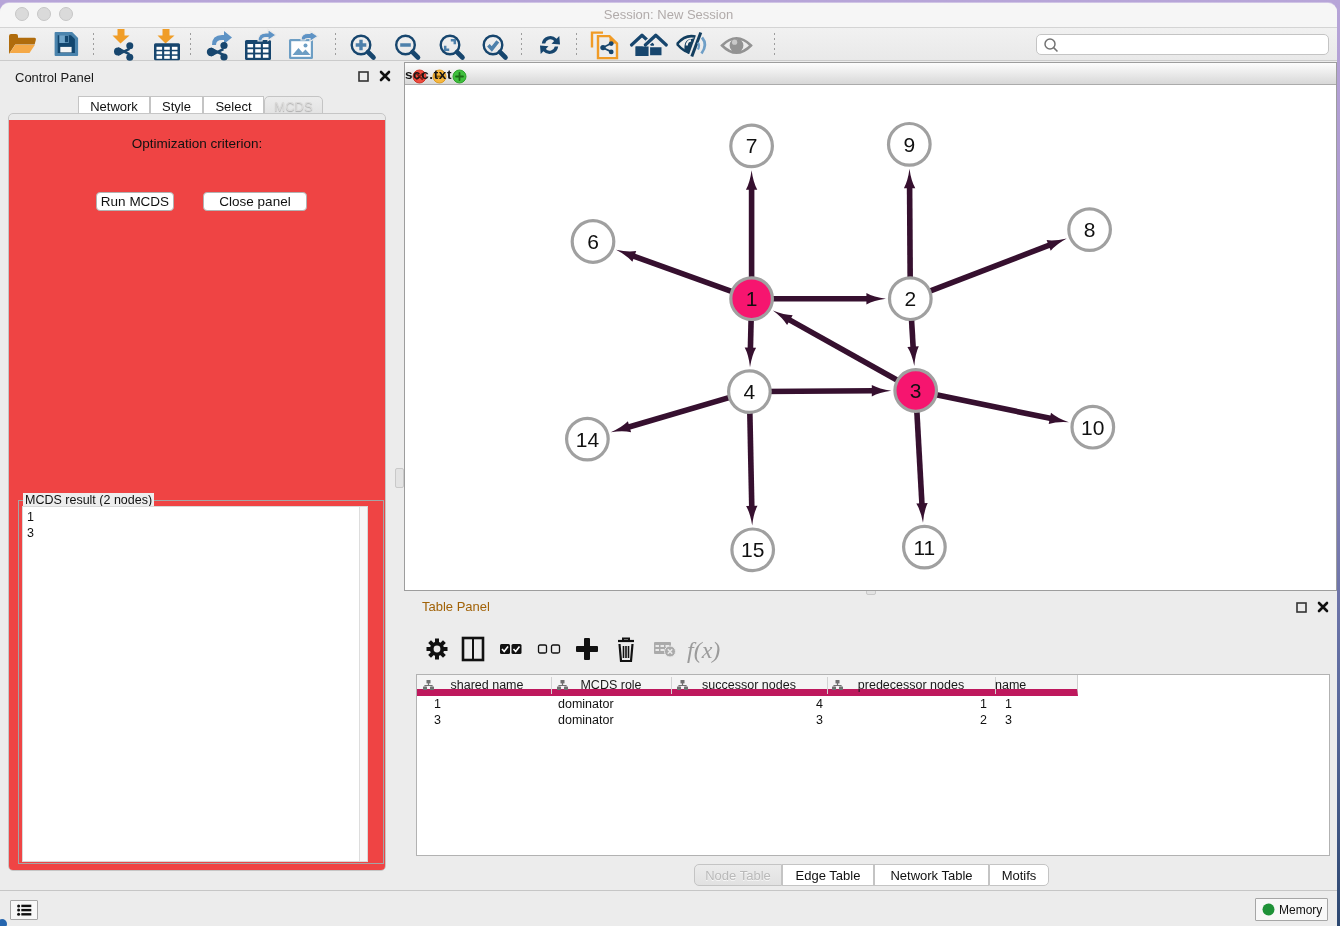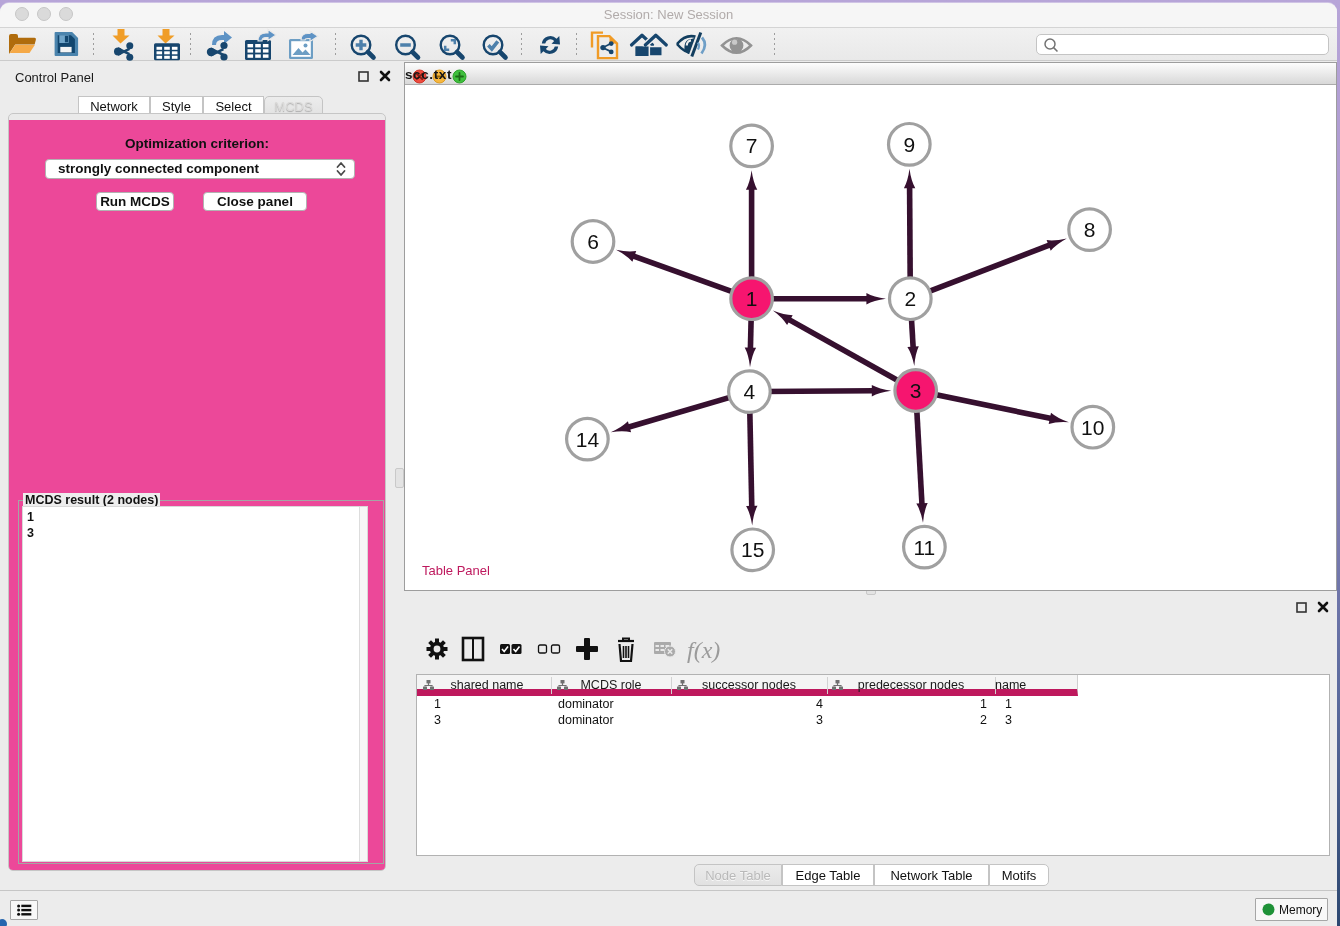--- a/index.html
+++ b/index.html
@@ -12,38 +12,38 @@
   #title-text { position:absolute; top:4px; left:0; width:100%; text-align:center; font-size:13px; color:#b1abaa; }
   
   #toolbar { position:absolute; left:0; top:25px; width:100%; height:33px; background:linear-gradient(180deg,#f1f1f1,#e9e9e9); border-bottom:1px solid #cbcbcb; }
   .tsep { position:absolute; top:5px; height:24px; width:1px; background-image:linear-gradient(#9d9d9d 33%, rgba(0,0,0,0) 0%); background-size:1px 5px; }
   #searchbox { position:absolute; left:1036px; top:6px; width:293px; height:21px; background:#fff; border:1px solid #c4c4c4; border-radius:5px; }
   
   #cp-title { position:absolute; left:15px; top:67px; font-size:13px; color:#1a1a1a; }
   .tab { position:absolute; top:93px; height:21px; background:#fff; border:1px solid #c4c4c4; font-size:13px; color:#111; text-align:center; line-height:20px; }
   .tabsel { background:linear-gradient(180deg,#ececec,#e2e2e2); color:#dbdad9; text-shadow:0 1px 1px #aaa; border-radius:5px 5px 0 0; }
   #cp-panel { position:absolute; left:8px; top:110px; width:378px; height:758px; background:#eaeaea; border:1px solid #c6c6c6; border-radius:5px; }
-  #cp-inner { position:absolute; left:0px; top:6px; width:376px; height:750px; background:#ec4899; border-radius:0 0 4px 4px;font-weight:bold;}
+  #cp-inner { position:absolute; left:0px; top:6px; width:376px; height:750px; background:#ef4444; border-radius:0 0 4px 4px;}
   #opt-label { position:absolute; left:0; top:16px; width:100%; text-align:center; font-size:13.5px; color:#111; }
   #cp-select { position:absolute; left:36px; top:39px; width:310px; height:20px; background:#fff; border:1px solid #b2b2b2; border-radius:4px; font-size:13.5px; color:#111; line-height:18px; padding-left:12px; }
   .cp-btn { position:absolute; top:72px; height:19px; background:#fff; border:1px solid #b2b2b2; border-radius:4px; font-size:13.5px; color:#111; text-align:center; line-height:17px; }
   #fieldset { position:absolute; left:9px; top:380px; width:366px; height:364px; border:1px solid #a5a5a5; }
   #fs-legend { position:absolute; left:4px; top:-8px; background:#ededed; font-size:12.5px; color:#111; padding:0 2px; }
   #fs-white { position:absolute; left:3px; top:5px; width:346px; height:356px; background:#fff; border:1px solid #d9d9d9; font-size:12.5px; color:#111; line-height:16px; padding:2px 0 0 4px; }
   #fs-scroll { position:absolute; right:0; top:0; width:8px; height:354px; background:#f7f7f7; border-left:1px solid #ddd;}
   
   #vsplit-grip { position:absolute; left:395px; top:465px; width:9px; height:20px; background:#e3e3e3; border:1px solid #c9c9c9; border-radius:2px; }
   #hsplit-grip { position:absolute; left:866px; top:586px; width:10px; height:6px; background:#e3e3e3; border:1px solid #c9c9c9; border-radius:2px; }
   
   #netwin { position:absolute; left:404px; top:59px; width:933px; height:529px; border:1px solid #9d9d9d; background:#fff; }
   #net-titlebar { position:absolute; left:0; top:0; width:100%; height:22px; background:linear-gradient(180deg,#fdfdfd,#d8d8d8); border-bottom:1px solid #ababab; }
   #net-title { position:absolute; top:4px; left:0; width:100%; text-align:left; font-size:13.5px; font-weight:600; color:#151515; letter-spacing:.6px;}
   #net-canvas { position:absolute; left:0; top:22px; width:931px; height:504px; background:#fff; }
   
-  #tp-title { position:absolute; left:422px; top:560px; font-size:13px; color:#be185d; }
+  #tp-title { position:absolute; left:422px; top:596px; font-size:13px; color:#a16207; }
   #tp-toolbar { position:absolute; left:416px; top:622px; width:914px; height:44px; }
   #tablebox { position:absolute; left:416px; top:671px; width:914px; height:182px; background:#fff; border:1px solid #b2b2b2; }
   #thead { position:absolute; left:0; top:0; width:661px; height:21px; background:#f4f4f4; border-bottom:7px solid #be185d; border-right:1px solid #cfcfcf; }
   .thsep { position:absolute; top:2px; height:17px; width:1px; background:#d2d2d2; }
   .th { position:absolute; top:3px; font-size:12.5px; color:#1a1a1a; }
   .td { position:absolute; font-size:12.5px; color:#111; }
   .btab { position:absolute; top:861px; height:22px; background:#fff; border:1px solid #c4c4c4; font-size:13px; color:#111; text-align:center; line-height:21px; }
   .btabsel { background:linear-gradient(180deg,#ebebeb,#e1e1e1); color:#b9b9b9; text-shadow:0 1px 0 #f8f8f8; }
   
   #statusbar { position:absolute; left:0; top:887px; width:100%; height:36px; background:#ececec; border-top:1px solid #c6c6c6; }
@@ -231,26 +231,20 @@
     <rect x="3" y="3" width="9" height="9" fill="none" stroke="#333" stroke-width="1.6"></rect>
     <path d="M25 3 L33 11 M33 3 L25 11" stroke="#111" stroke-width="2.6" stroke-linecap="round"></path>
   </svg>
   <div class="tab" style="left:78px; width:72px;">Network</div>
   <div class="tab" style="left:150px; width:53px;">Style</div>
   <div class="tab" style="left:203px; width:61px;">Select</div>
   <div class="tab tabsel" style="left:264px; width:59px;">MCDS</div>
   <div id="cp-panel">
     <div id="cp-inner">
       <div id="opt-label">Optimization criterion:</div>
-      <div id="cp-select">strongly connected component
-        <svg width="12" height="18" style="position:absolute;right:7px;top:0px">
-          <path d="M2.5 7 L6 3 L9.5 7" fill="none" stroke="#4a4a4a" stroke-width="1.8" stroke-linecap="round" stroke-linejoin="round"></path>
-          <path d="M2.5 11 L6 15 L9.5 11" fill="none" stroke="#4a4a4a" stroke-width="1.8" stroke-linecap="round" stroke-linejoin="round"></path>
-        </svg>
-      </div>
       <div class="cp-btn" style="left:87px; width:78px;">Run MCDS</div>
       <div class="cp-btn" style="left:194px; width:104px;">Close panel</div>
       <div id="fieldset">
         <div id="fs-legend">MCDS result (2 nodes)</div>
         <div id="fs-white">1<br>3<div id="fs-scroll"></div></div>
       </div>
     </div>
   </div>
   <div id="vsplit-grip"></div>
   <div id="hsplit-grip"></div>

